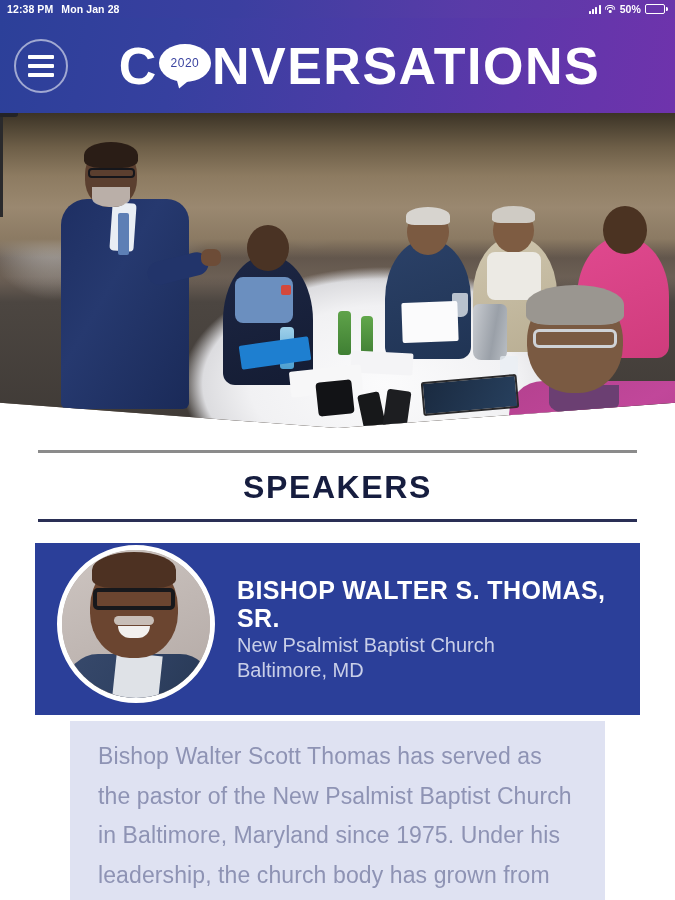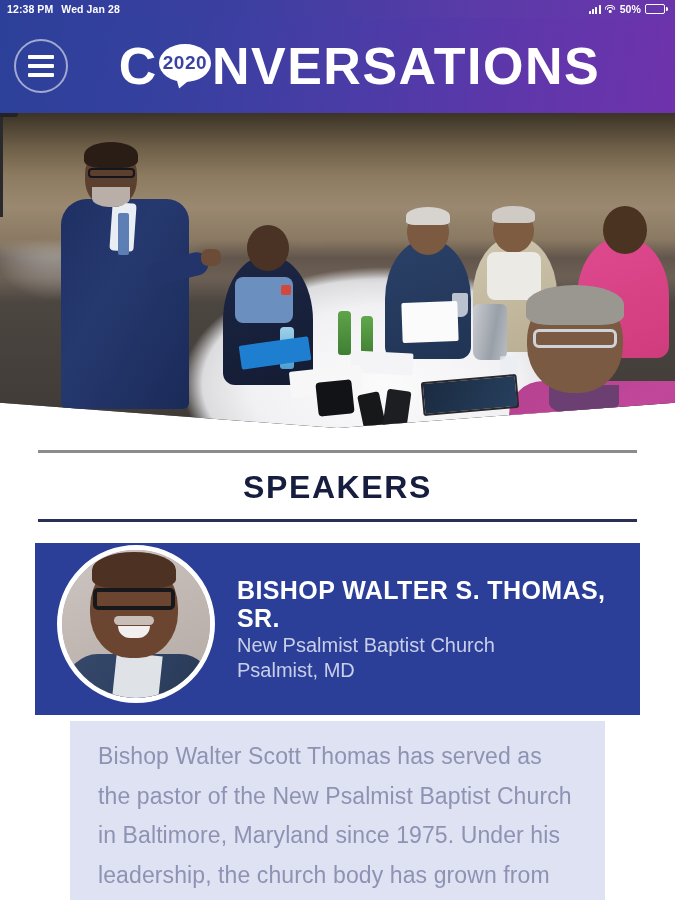--- a/index.html
+++ b/index.html
@@ -141,22 +141,22 @@
     width: 0; height: 0;
     border-left: 9px solid transparent;
     border-right: 12px solid transparent;
     border-top: 16px solid #ffffff;
     transform: rotate(14deg);
   }
   .brand-bubble .yr {
     position: absolute;
     inset: 0 0 6px 0;
     display: flex; align-items: center; justify-content: center;
-    font-size: 19px;
-    font-weight: bold;
+    font-size: 12px;
+    font-weight: normal;
     color: #3a43a0;
     letter-spacing: 0.5px;
   }
 
   
   .hero {
     position: relative;
     width: 100%;
     height: 315px;
     overflow: hidden;
@@ -435,21 +435,21 @@
   }
 </style>
 </head>
 <body>
 
 <div class="device">
 
   <div class="statusbar">
     <div class="status-left">
       <span>12:38 PM</span>
-      <span>Wed Jan 28</span>
+      <span>Mon Jan 28</span>
     </div>
     <div class="status-right">
       <span class="sig-bars">
         <i></i>
           <i></i>
           <i></i>
           <i></i>
       </span>
       <span class="wifi-icon">
         <span></span>
@@ -557,19 +557,19 @@
         <span class="collar-l"></span>
         <span class="face"></span>
         <span class="scalp"></span>
         <span class="glass"></span>
         <span class="mustache"></span>
         <span class="smile"></span>
       </div>
       <div class="speaker-text">
         <div class="speaker-name">BISHOP WALTER S. THOMAS, SR.</div>
         <div class="speaker-org">New Psalmist Baptist Church</div>
-        <div class="speaker-loc">Psalmist, MD</div>
+        <div class="speaker-loc">Baltimore, MD</div>
       </div>
     </div>
     <div class="bio">Bishop Walter Scott Thomas has served as the pastor of the New Psalmist Baptist Church in Baltimore, Maryland since 1975. Under his leadership, the church body has grown from 200 to more than 7,000 active members. On October 16, 2010, a vision was fulfilled as the</div>
   </div>
 
 </div>
 
 </body></html>

